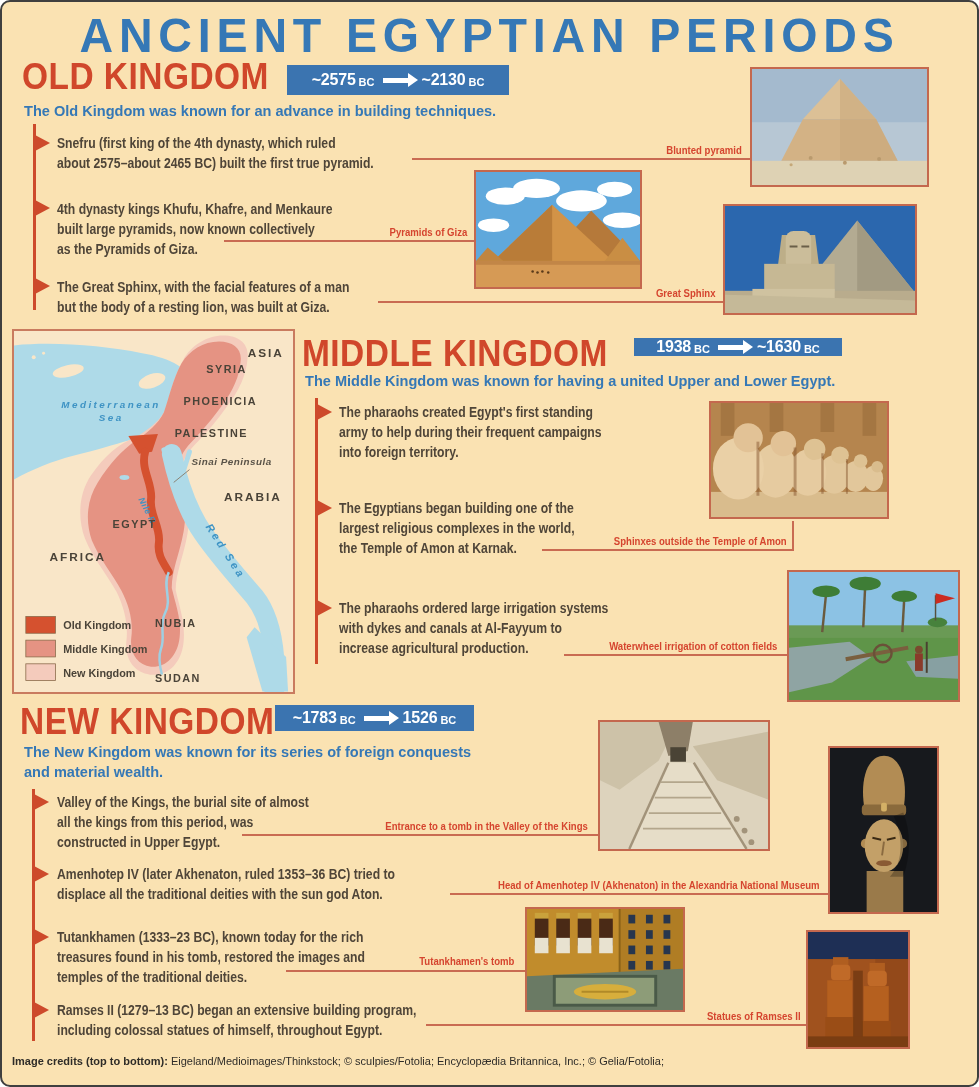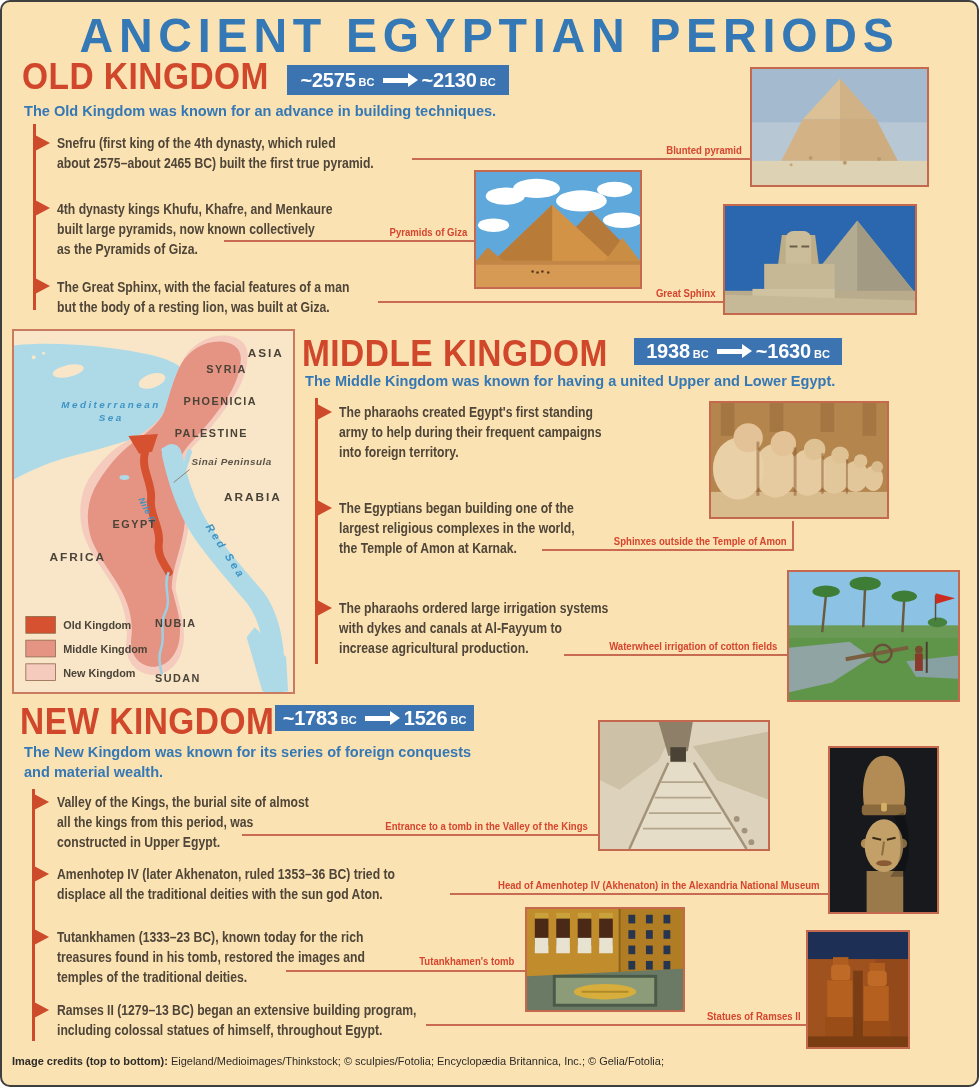--- a/index.html
+++ b/index.html
@@ -15,21 +15,21 @@
     transform:scaleX(0.97);transform-origin:50% 0;white-space:nowrap;
   }
   .sec-head{
     position:absolute;font-size:36px;font-weight:bold;color:#D0472B;
     letter-spacing:0.5px;transform:scaleX(0.93);transform-origin:0 0;white-space:nowrap;
   }
   .badge{
     position:absolute;display:flex;align-items:center;justify-content:center;
     background:#3B74B0;color:#fff;font-weight:bold;
   }
-  .badge .num{font-size:20px;letter-spacing:-0.2px;}
+  .badge .num{font-size:16px;letter-spacing:-0.2px;}
   .badge .era{font-size:11px;margin-left:3px;padding-top:4px;}
   .barrow{position:relative;width:25px;height:5px;background:#fff;margin:0 14px 0 8px;}
   .barrow:after{content:"";position:absolute;right:-10px;top:-5px;
     border-left:10px solid #fff;border-top:7.5px solid transparent;border-bottom:7.5px solid transparent;}
   .subtitle{
     position:absolute;font-size:15px;font-weight:bold;color:#3578B6;
     white-space:pre-line;line-height:20px;transform:scaleX(0.97);transform-origin:0 0;
   }
   .rail{position:absolute;width:3px;background:#CD4A2B;}
   .b-arrow{position:absolute;width:0;height:0;
@@ -193,21 +193,21 @@
       <rect x="12" y="289" width="30" height="17" stroke="#8a6a4a" stroke-width="0.8" fill="#D5512F"></rect>
       <text x="50" y="302" class="lg-txt">Old Kingdom</text>
       <rect x="12" y="313" width="30" height="17" stroke="#8a6a4a" stroke-width="0.8" fill="#E59383"></rect>
       <text x="50" y="326" class="lg-txt">Middle Kingdom</text>
       <rect x="12" y="337" width="30" height="17" stroke="#8a6a4a" stroke-width="0.8" fill="#F4CBBC"></rect>
       <text x="50" y="350" class="lg-txt">New Kingdom</text>
     </svg>
   </div>
 
   <div class="sec-head" style="left:300px;top:331px;">MIDDLE KINGDOM</div>
-  <div class="badge" style="left:632px;top:336px;width:208px;height:27px;">
+  <div class="badge" style="left:632px;top:336px;width:208px;height:18px;">
     <span class="num">1938</span>
     <span class="era">BC</span>
     <span class="barrow"></span>
     <span class="num">~1630</span>
     <span class="era">BC</span>
   </div>
   <div class="subtitle" style="left:303px;top:369px;">The Middle Kingdom was known for having a united Upper and Lower Egypt.</div>
 
   <div class="rail" style="left:313px;top:396px;height:266px;"></div>
   <div class="b-arrow" style="left:315px;top:402px;"></div>

